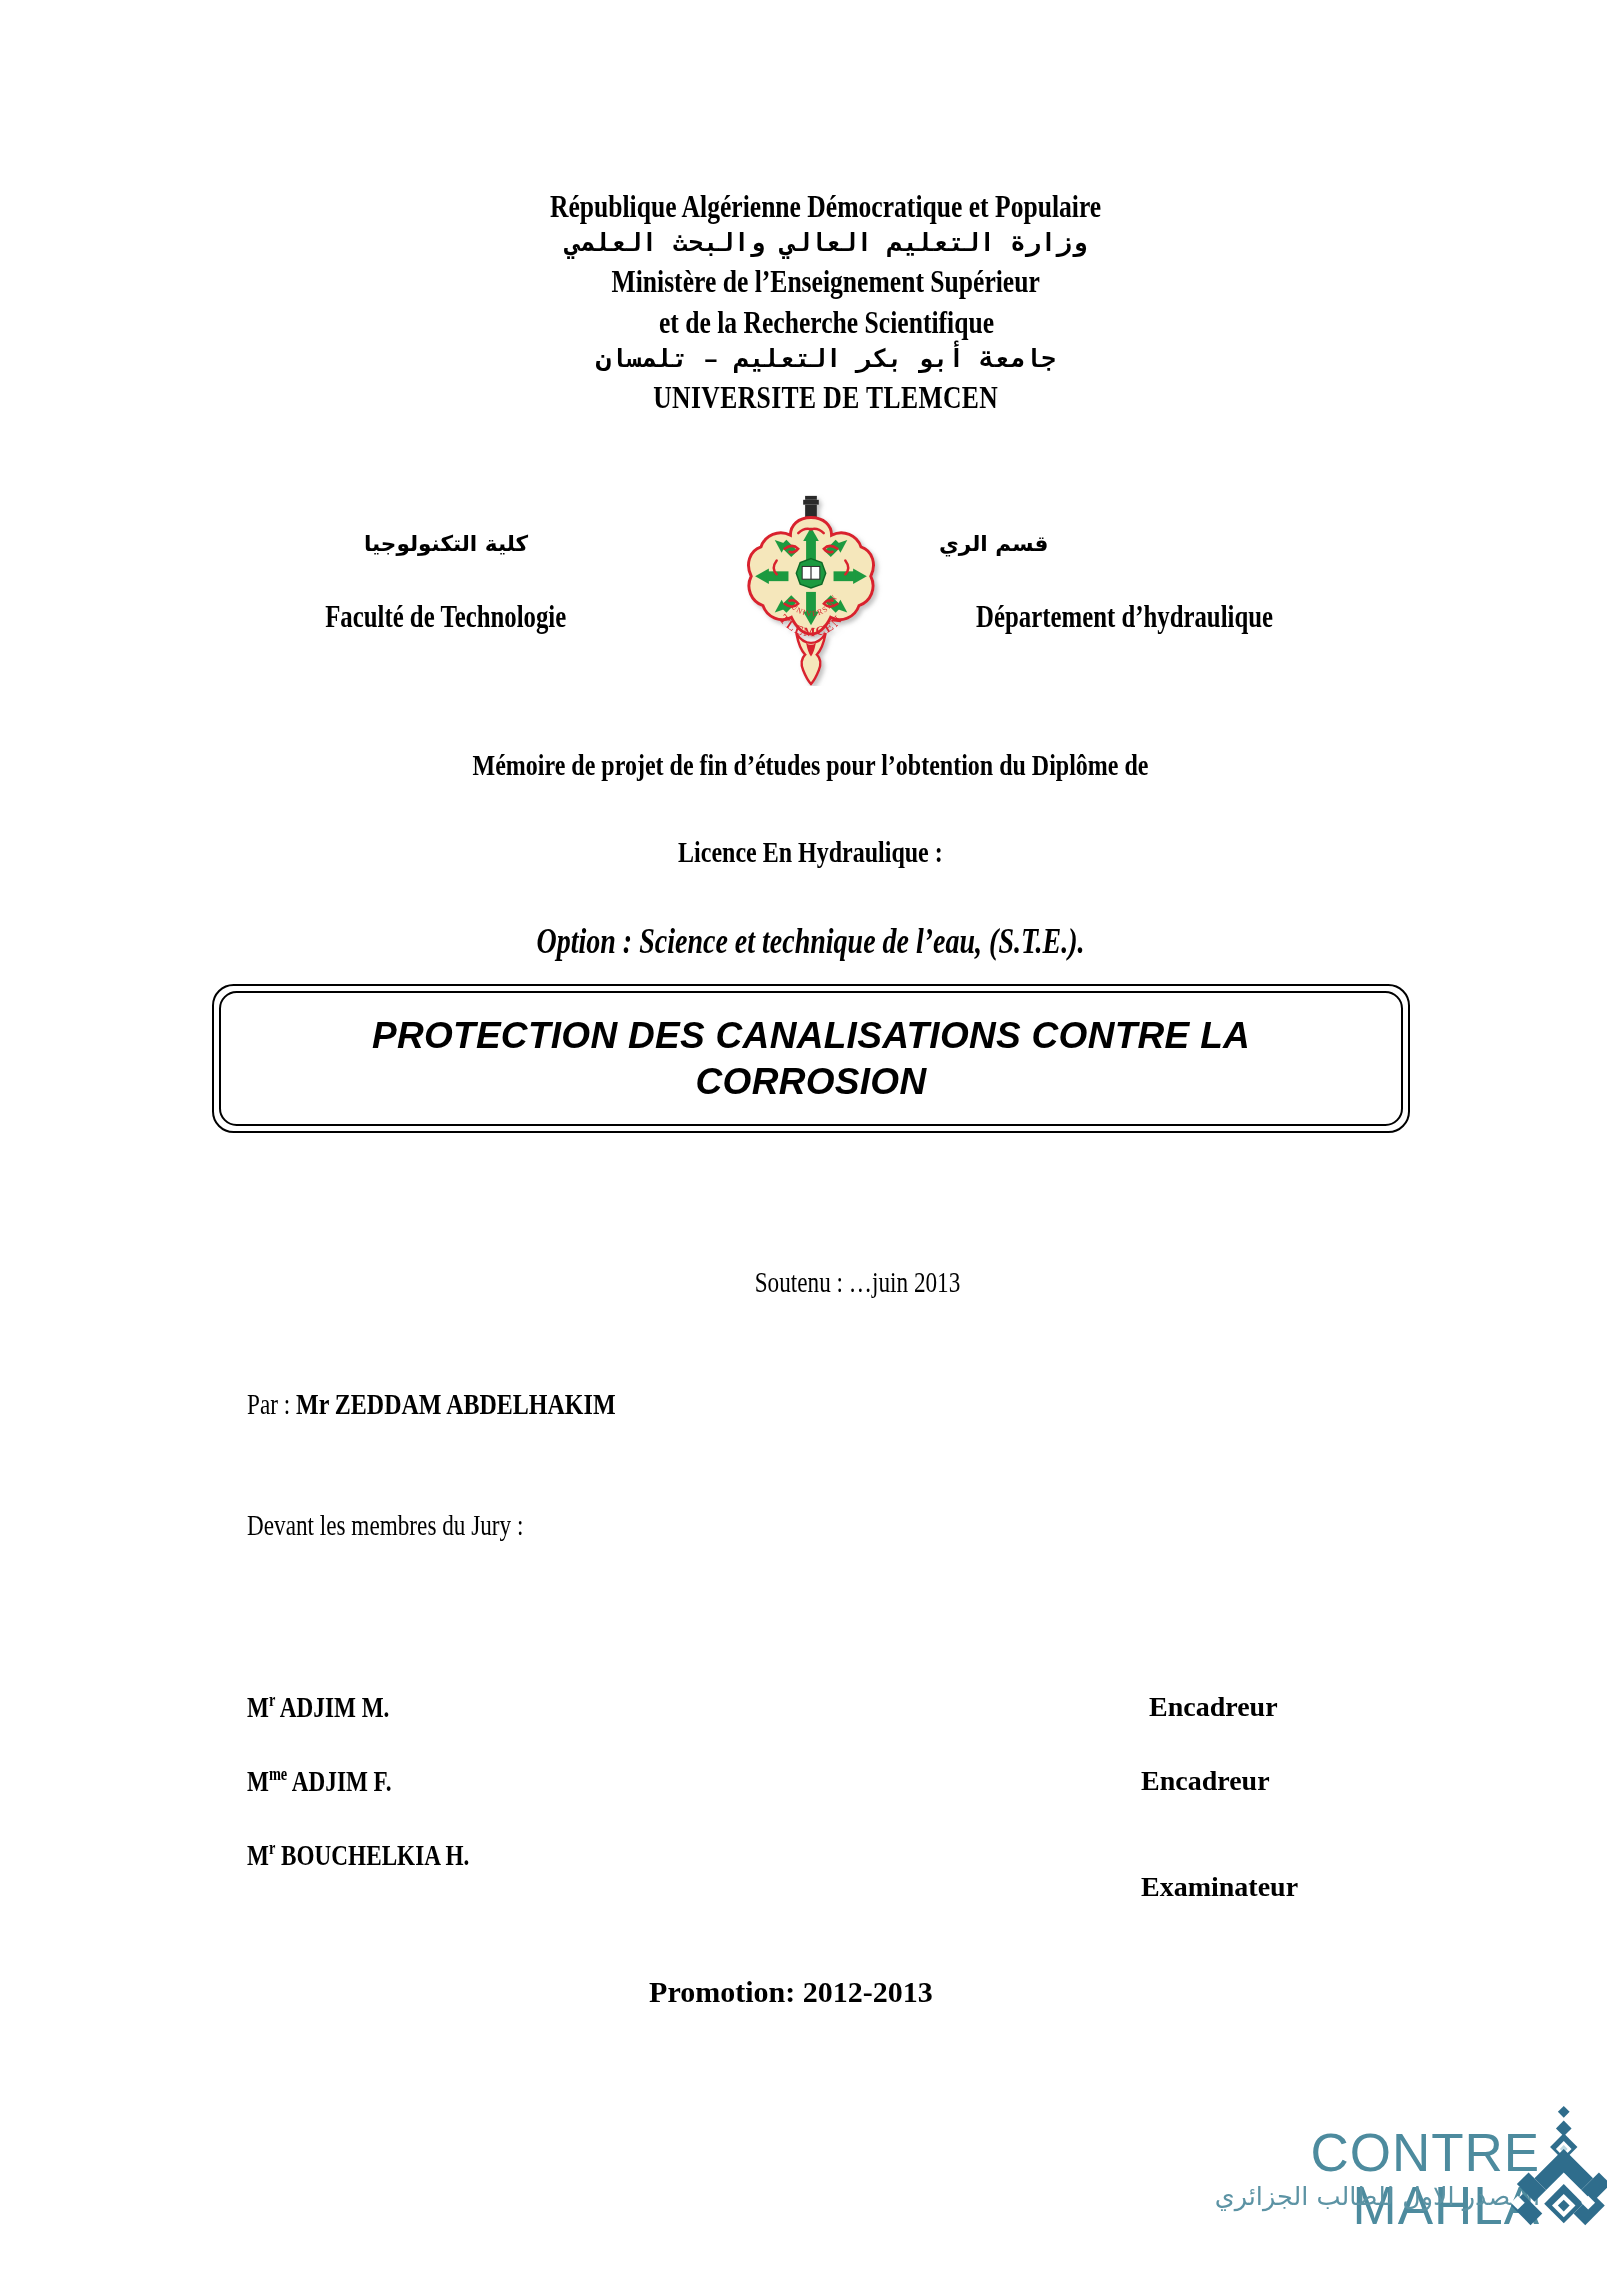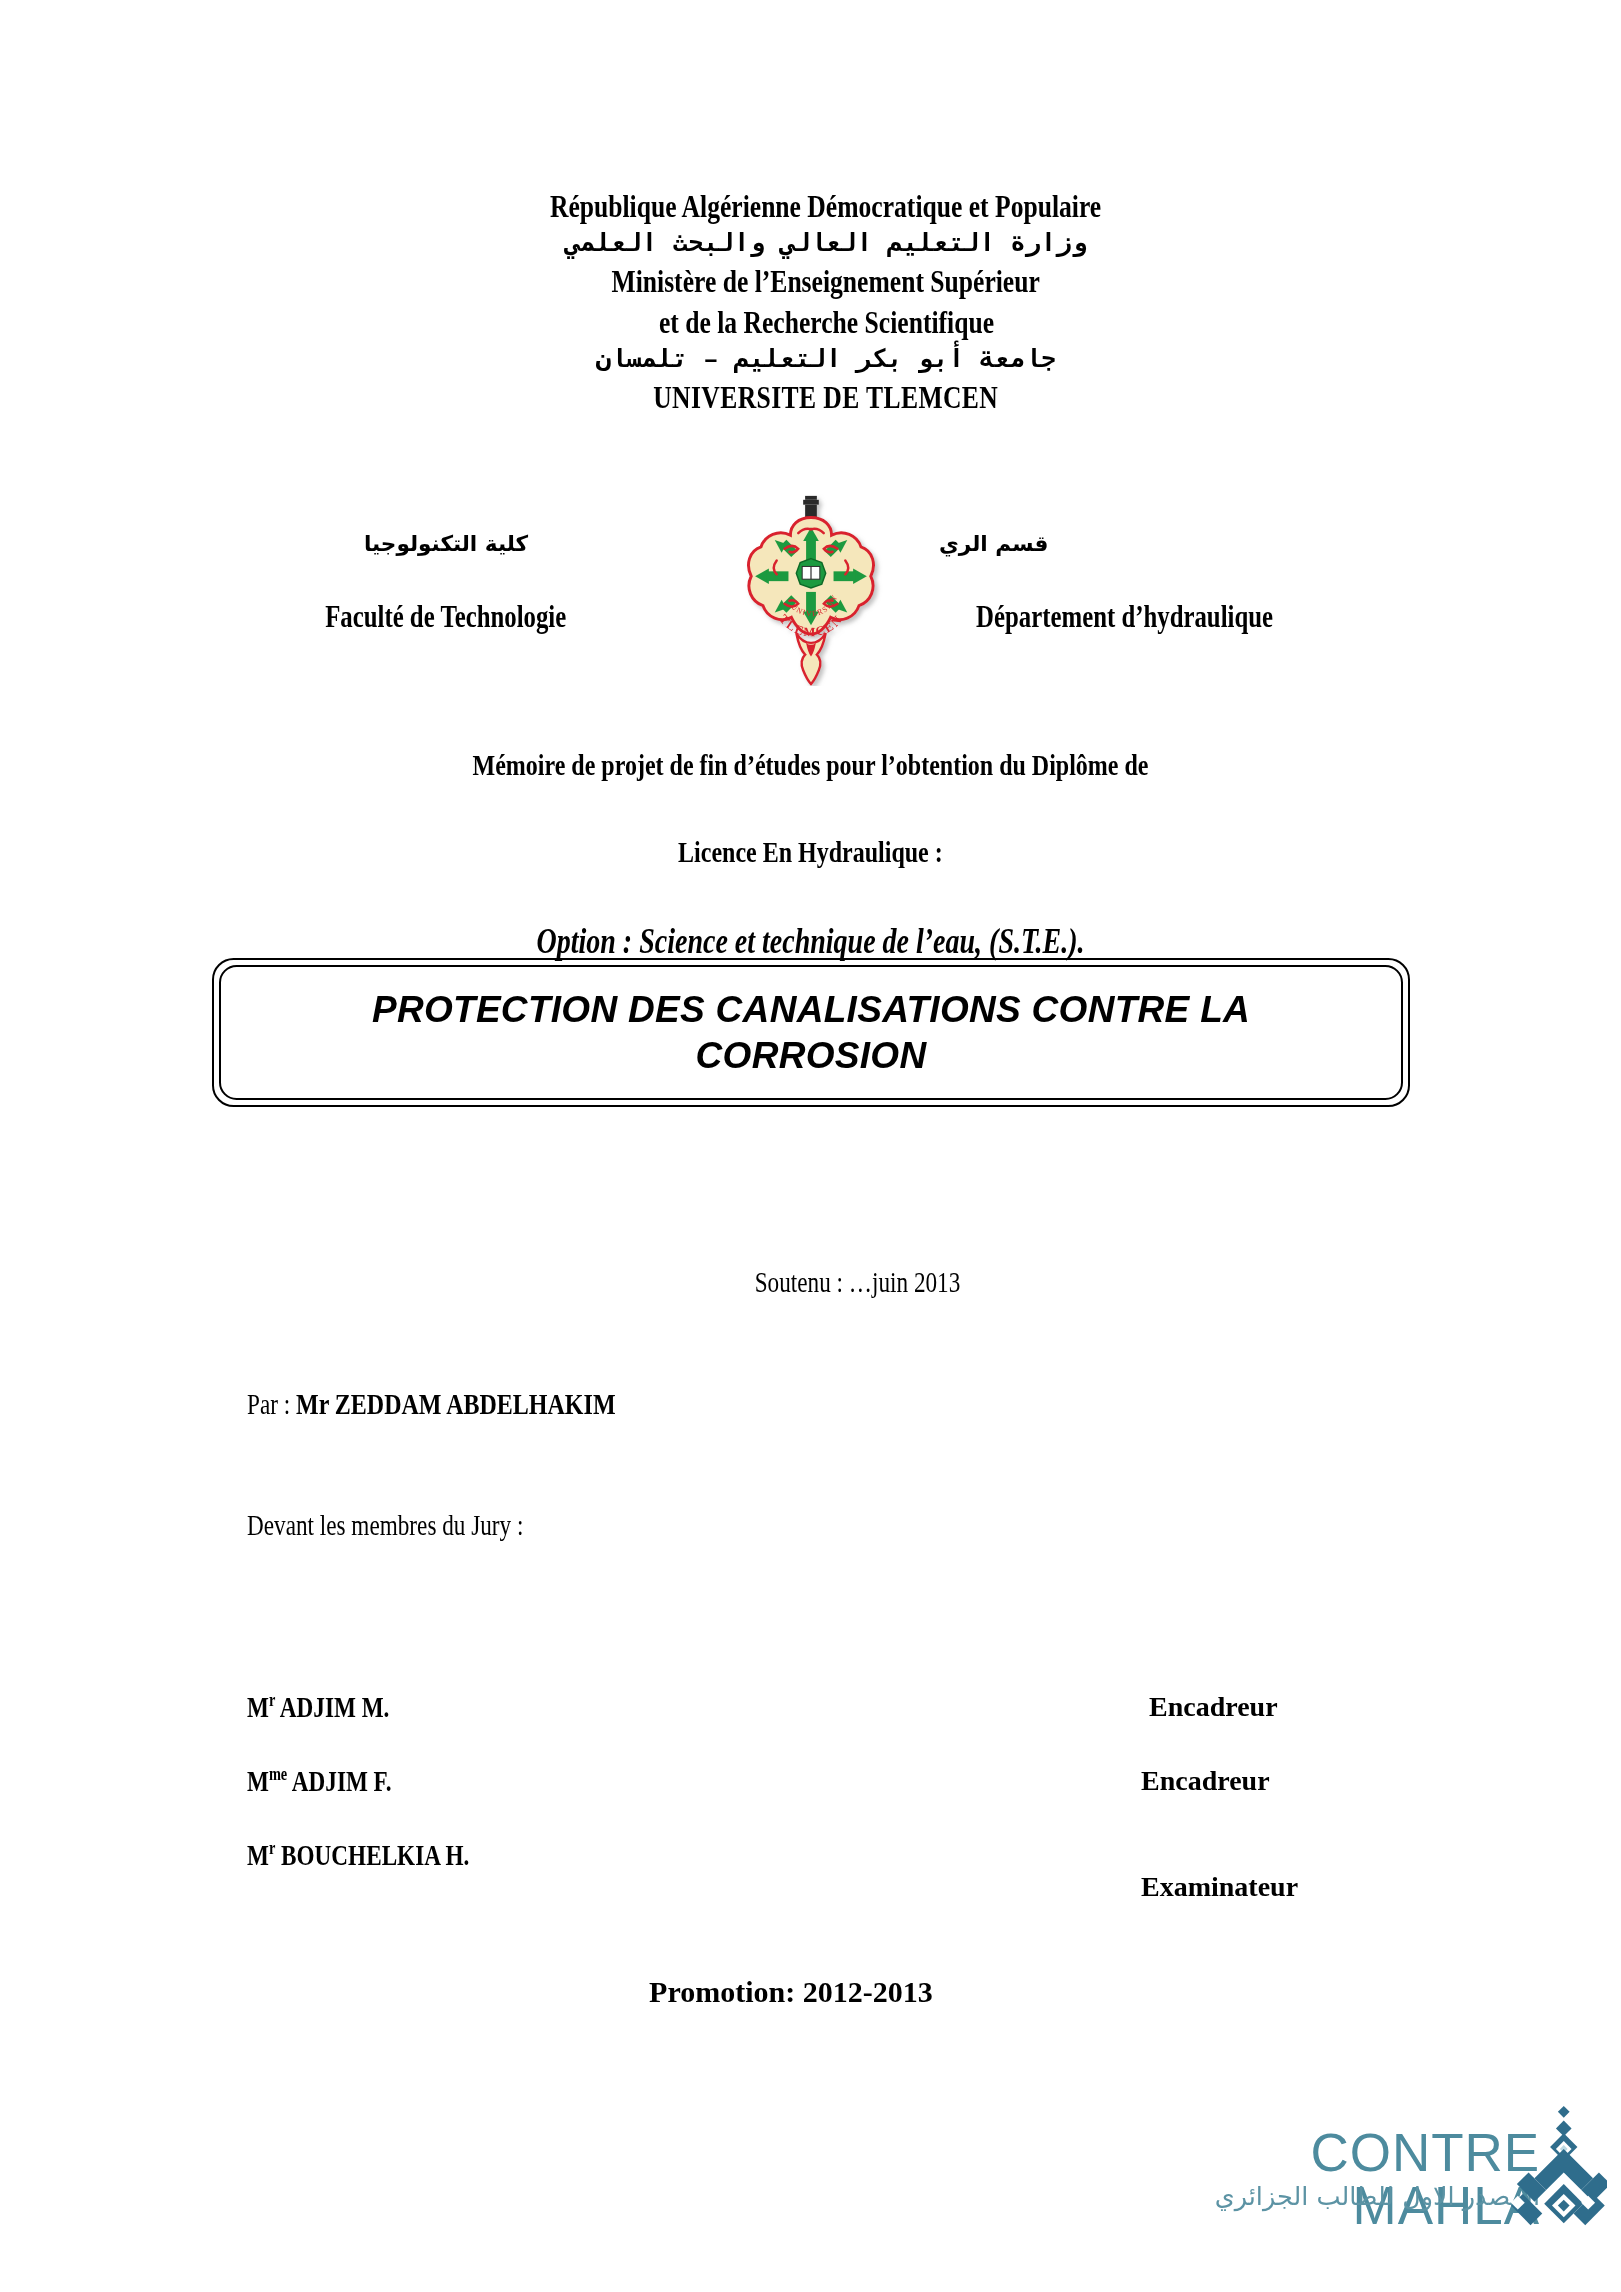--- a/index.html
+++ b/index.html
@@ -128,21 +128,21 @@
     font-size: 35px;
     font-weight: bold;
     font-style: italic;
     line-height: 1.0;
   }
 
   
   .title-outer {
     position: absolute;
     left: 212px;
-    top: 958px;
+    top: 984px;
     width: 1198px;
     height: 149px;
     border: 2.9px solid #000;
     border-radius: 21.6px;
     box-sizing: border-box;
   }
   .title-inner {
     position: absolute;
     left: 4.9px;
     top: 4.9px;

